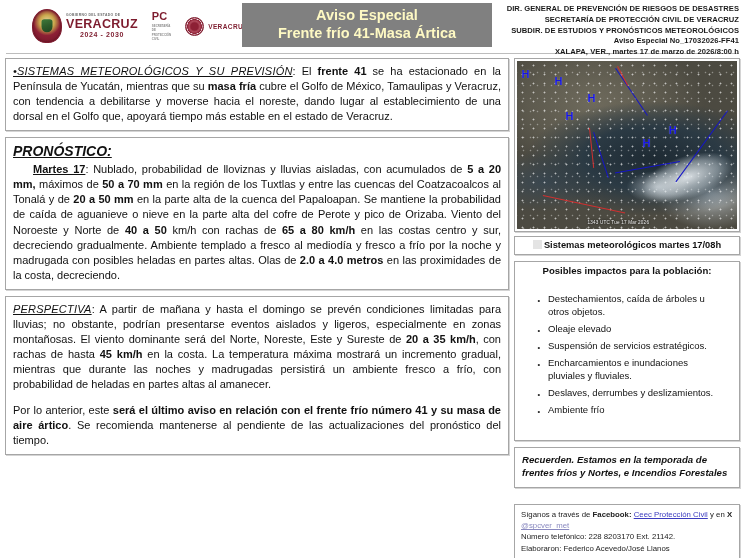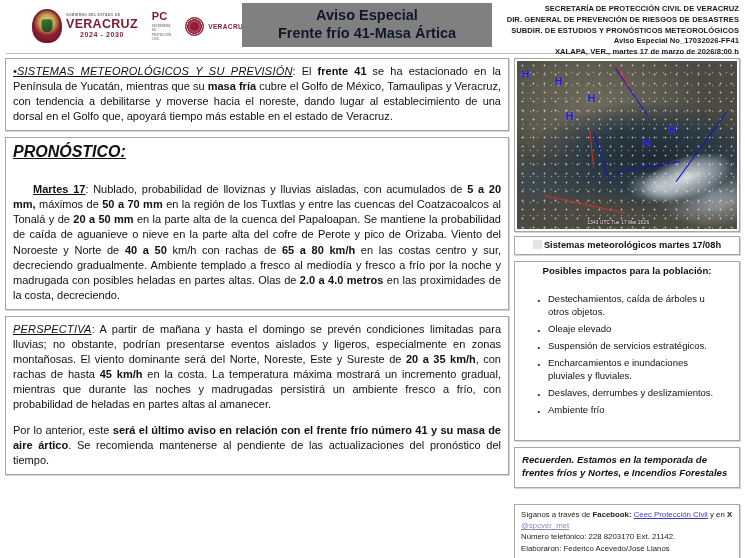--- a/index.html
+++ b/index.html
@@ -123,21 +123,21 @@
   }
   .seal-block {
     display: flex;
     align-items: center;
   }
 
   .title-banner {
     width: 250px;
     margin-left: 4px;
     background: #808080;
-    color: #0f172a;
+    color: #fef9c3;
     text-align: center;
     padding: 3px 0 5px 0;
     box-sizing: border-box;
     font-size: 14.5px;
     font-weight: bold;
     line-height: 1.25;
     height: 44px;
   }
   .title-banner .l1 { display: block; }
   .title-banner .l2 { display: block; }
@@ -194,23 +194,23 @@
   .lead {
     font-style: italic;
     font-weight: normal;
     text-decoration: underline;
     letter-spacing: .2px;
   }
   .sec-head {
     font-style: italic;
     font-weight: bold;
     text-decoration: underline;
-    font-size: 16px;
-    display: block;
-    margin-bottom: 21px;
+    font-size: 14px;
+    display: block;
+    margin-bottom: 3px;
   }
   b.s { font-weight: bold; }
   .u { text-decoration: underline; font-weight: bold; }
 
   
   .sat-wrap {
     border: 1px solid #a6a6a6;
     box-shadow: 1px 1px 0 #d4d4d4;
     padding: 2px;
     background: #fff;
@@ -390,22 +390,22 @@
       <span class="seal-word">VERACRUZ</span>
     </div>
   </div>
 
   <div class="title-banner">
     <span class="l1">Aviso Especial</span>
     <span class="l2">Frente frío 41-Masa Ártica</span>
   </div>
 
   <div class="head-right">
+    <div>DIR. GENERAL DE PREVENCIÓN DE RIESGOS DE DESASTRES</div>
     <div>SECRETARÍA DE PROTECCIÓN CIVIL DE VERACRUZ</div>
-    <div>DIR. GENERAL DE PREVENCIÓN DE RIESGOS DE DESASTRES</div>
     <div>SUBDIR. DE ESTUDIOS Y PRONÓSTICOS METEOROLÓGICOS</div>
     <div>Aviso Especial No_17032026-FF41</div>
     <div>XALAPA, VER., martes 17 de marzo de 2026/8:00 h</div>
   </div>
 </div>
 
 <div class="hr-rule"></div>
 
 <div class="columns">
 

